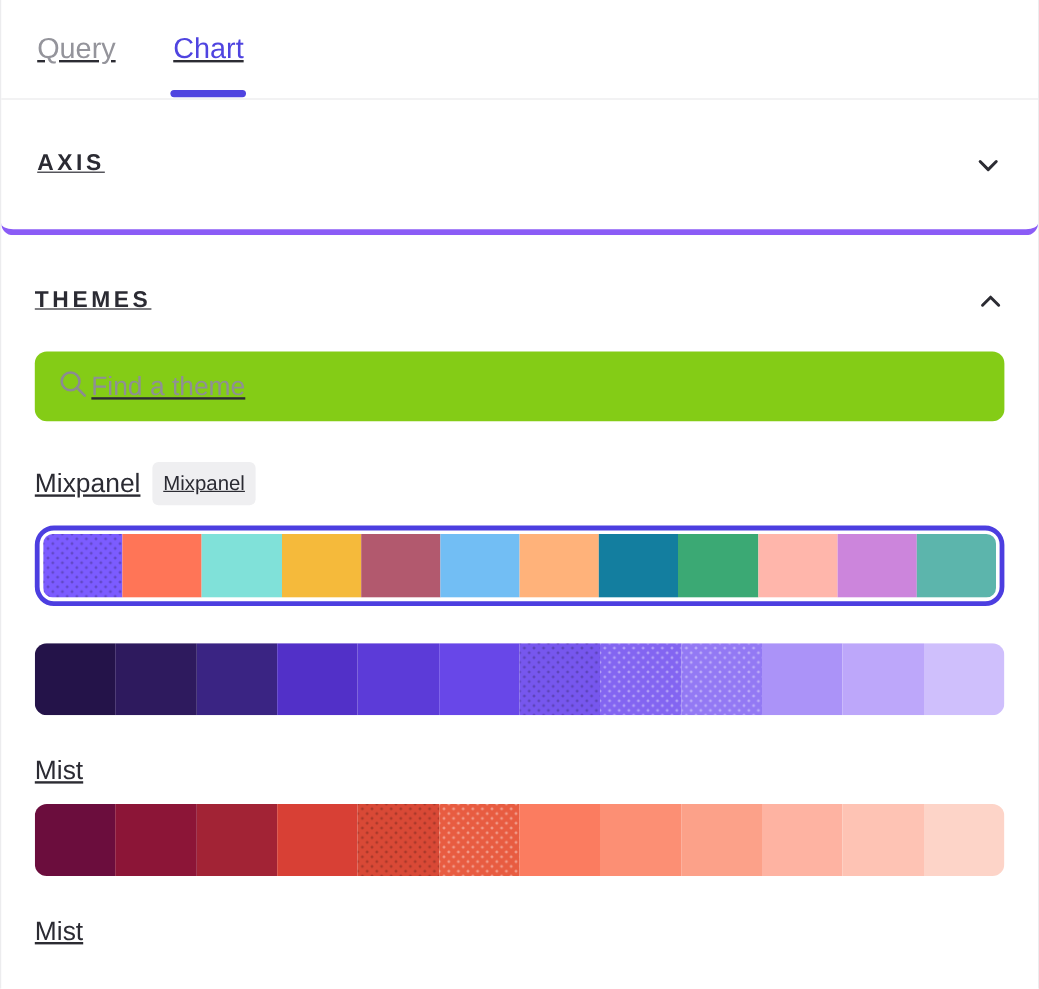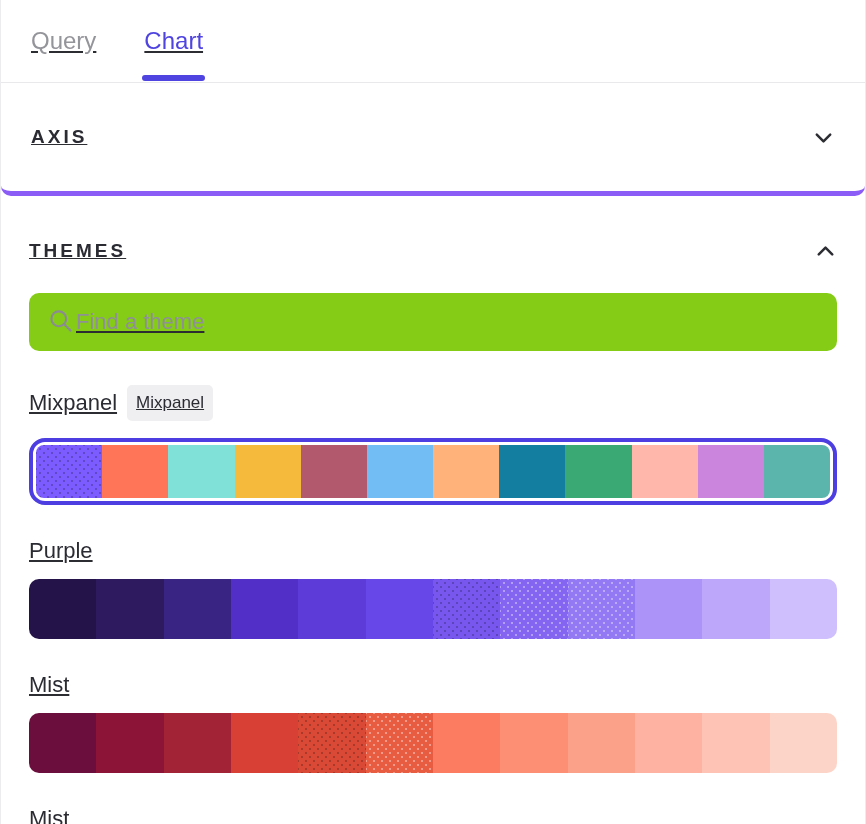--- a/index.html
+++ b/index.html
@@ -144,23 +144,20 @@
               <div class="swatch" style="background-color: rgb(255, 178, 122);"></div>
               <div class="swatch" style="background-color: rgb(19, 126, 159);"></div>
               <div class="swatch" style="background-color: rgb(59, 169, 116);"></div>
               <div class="swatch" style="background-color: rgb(255, 182, 171);"></div>
               <div class="swatch" style="background-color: rgb(204, 133, 220);"></div>
               <div class="swatch" style="background-color: rgb(92, 181, 172);"></div>
             </div>
           </div>
         </div>
         <div class="theme-item">
-          <div class="theme-label-row">
-            <span class="theme-name">Purple</span>
-          </div>
           <div class="swatch-ring">
             <div class="swatch-bar">
               <div class="swatch" style="background-color: rgb(36, 19, 73);"></div>
               <div class="swatch" style="background-color: rgb(46, 26, 94);"></div>
               <div class="swatch" style="background-color: rgb(58, 36, 131);"></div>
               <div class="swatch" style="background-color: rgb(82, 48, 200);"></div>
               <div class="swatch" style="background-color: rgb(92, 59, 216);"></div>
               <div class="swatch" style="background-color: rgb(104, 71, 232);"></div>
               <div class="swatch dots-dark" style="background-color: rgb(119, 87, 238);"></div>
               <div class="swatch dots-light" style="background-color: rgb(131, 101, 241);"></div>

